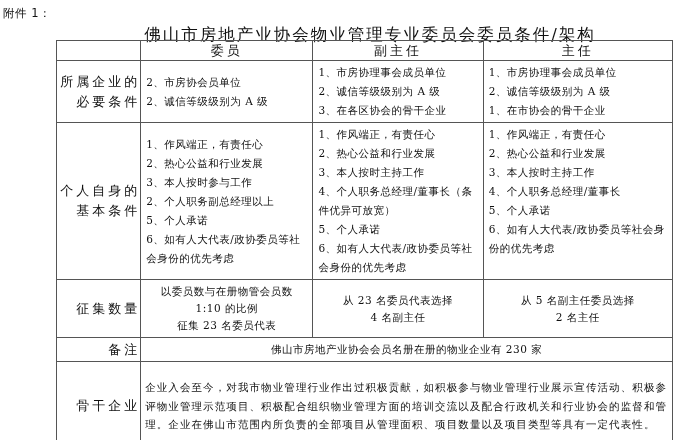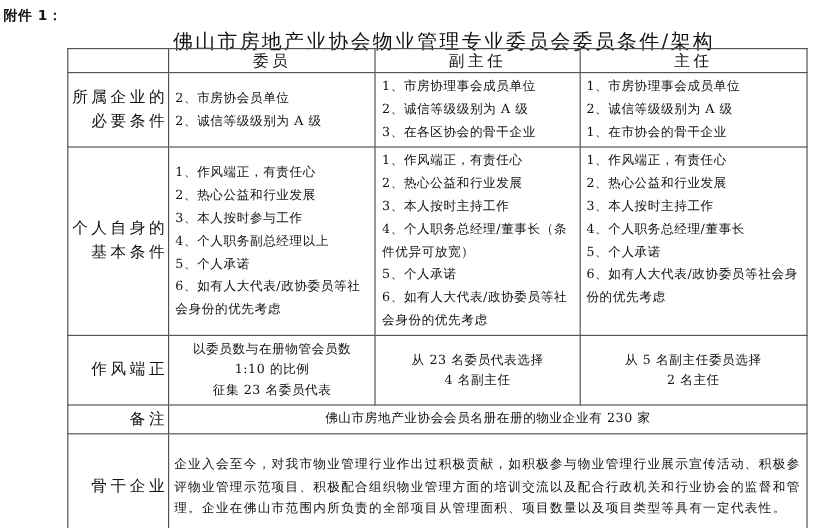--- a/index.html
+++ b/index.html
@@ -1,18 +1,18 @@
 <!DOCTYPE html>
 <html><head>
 <meta charset="utf-8">
 <style>
   html, body { margin: 0; padding: 0; background: #ffffff; }
   body { width: 700px; height: 440px; position: relative; overflow: hidden;
          font-family: "DejaVu Serif", "Liberation Serif", serif; color: #111; }
-  .attach { position: absolute; left: 3px; top: 6px; font-size: 11.5px; font-weight: bold;
+  .attach { position: absolute; left: 3px; top: 6px; font-size: 11.5px; font-weight: normal;
             font-family: "DejaVu Sans", "Liberation Sans", sans-serif; letter-spacing: 0.5px; text-align: center; }
   .title { position: absolute; left: 0; width: 630px; top: 24px; text-align: center;
            font-size: 16.5px; letter-spacing: 2px; padding-left: 110px; box-sizing: border-box; }
   table.grid { position: absolute; left: 56px; top: 40px; border-collapse: collapse;
                table-layout: fixed; width: 617px; }
   table.grid td { border: 1.2px solid #555; vertical-align: middle; padding: 0; }
   .col1 { width: 84px; } .col2 { width: 172px; } .col3 { width: 170px; } .col4 { width: 189px; }
   .hdr { height: 19px; text-align: center; font-size: 13px; letter-spacing: 3px; }
   .rowlabel { text-align: right; font-size: 13px; letter-spacing: 3px; line-height: 20px; }
   .items { padding: 2px 6px 2px 5px !important; font-size: 10.5px; line-height: 19px; letter-spacing: 0.5px; }
@@ -65,21 +65,21 @@
 
   <tr class="r2">
     <td class="rowlabel">
       <div>个人自身的</div>
       <div>基本条件</div>
     </td>
     <td class="items">
       <div>1、作风端正，有责任心</div>
       <div>2、热心公益和行业发展</div>
       <div>3、本人按时参与工作</div>
-      <div>4、个人职务副总经理以上</div>
+      <div>2、个人职务副总经理以上</div>
       <div>5、个人承诺</div>
       <div>6、如有人大代表/政协委员等社会身份的优先考虑</div>
     </td>
     <td class="items">
       <div>1、作风端正，有责任心</div>
       <div>2、热心公益和行业发展</div>
       <div>3、本人按时主持工作</div>
       <div>4、个人职务总经理/董事长（条件优异可放宽）</div>
       <div>5、个人承诺</div>
       <div>6、如有人大代表/政协委员等社会身份的优先考虑</div>
@@ -88,21 +88,21 @@
       <div>1、作风端正，有责任心</div>
       <div>2、热心公益和行业发展</div>
       <div>3、本人按时主持工作</div>
       <div>4、个人职务总经理/董事长</div>
       <div>5、个人承诺</div>
       <div>6、如有人大代表/政协委员等社会身份的优先考虑</div>
     </td>
   </tr>
 
   <tr class="r3">
-    <td class="rowlabel">作风端正</td>
+    <td class="rowlabel">征集数量</td>
     <td class="center">
       <div>以委员数与在册物管会员数</div>
       <div>1:10 的比例</div>
       <div>征集 23 名委员代表</div>
     </td>
     <td class="center">
       <div>从 23 名委员代表选择</div>
       <div>4 名副主任</div>
     </td>
     <td class="center">

